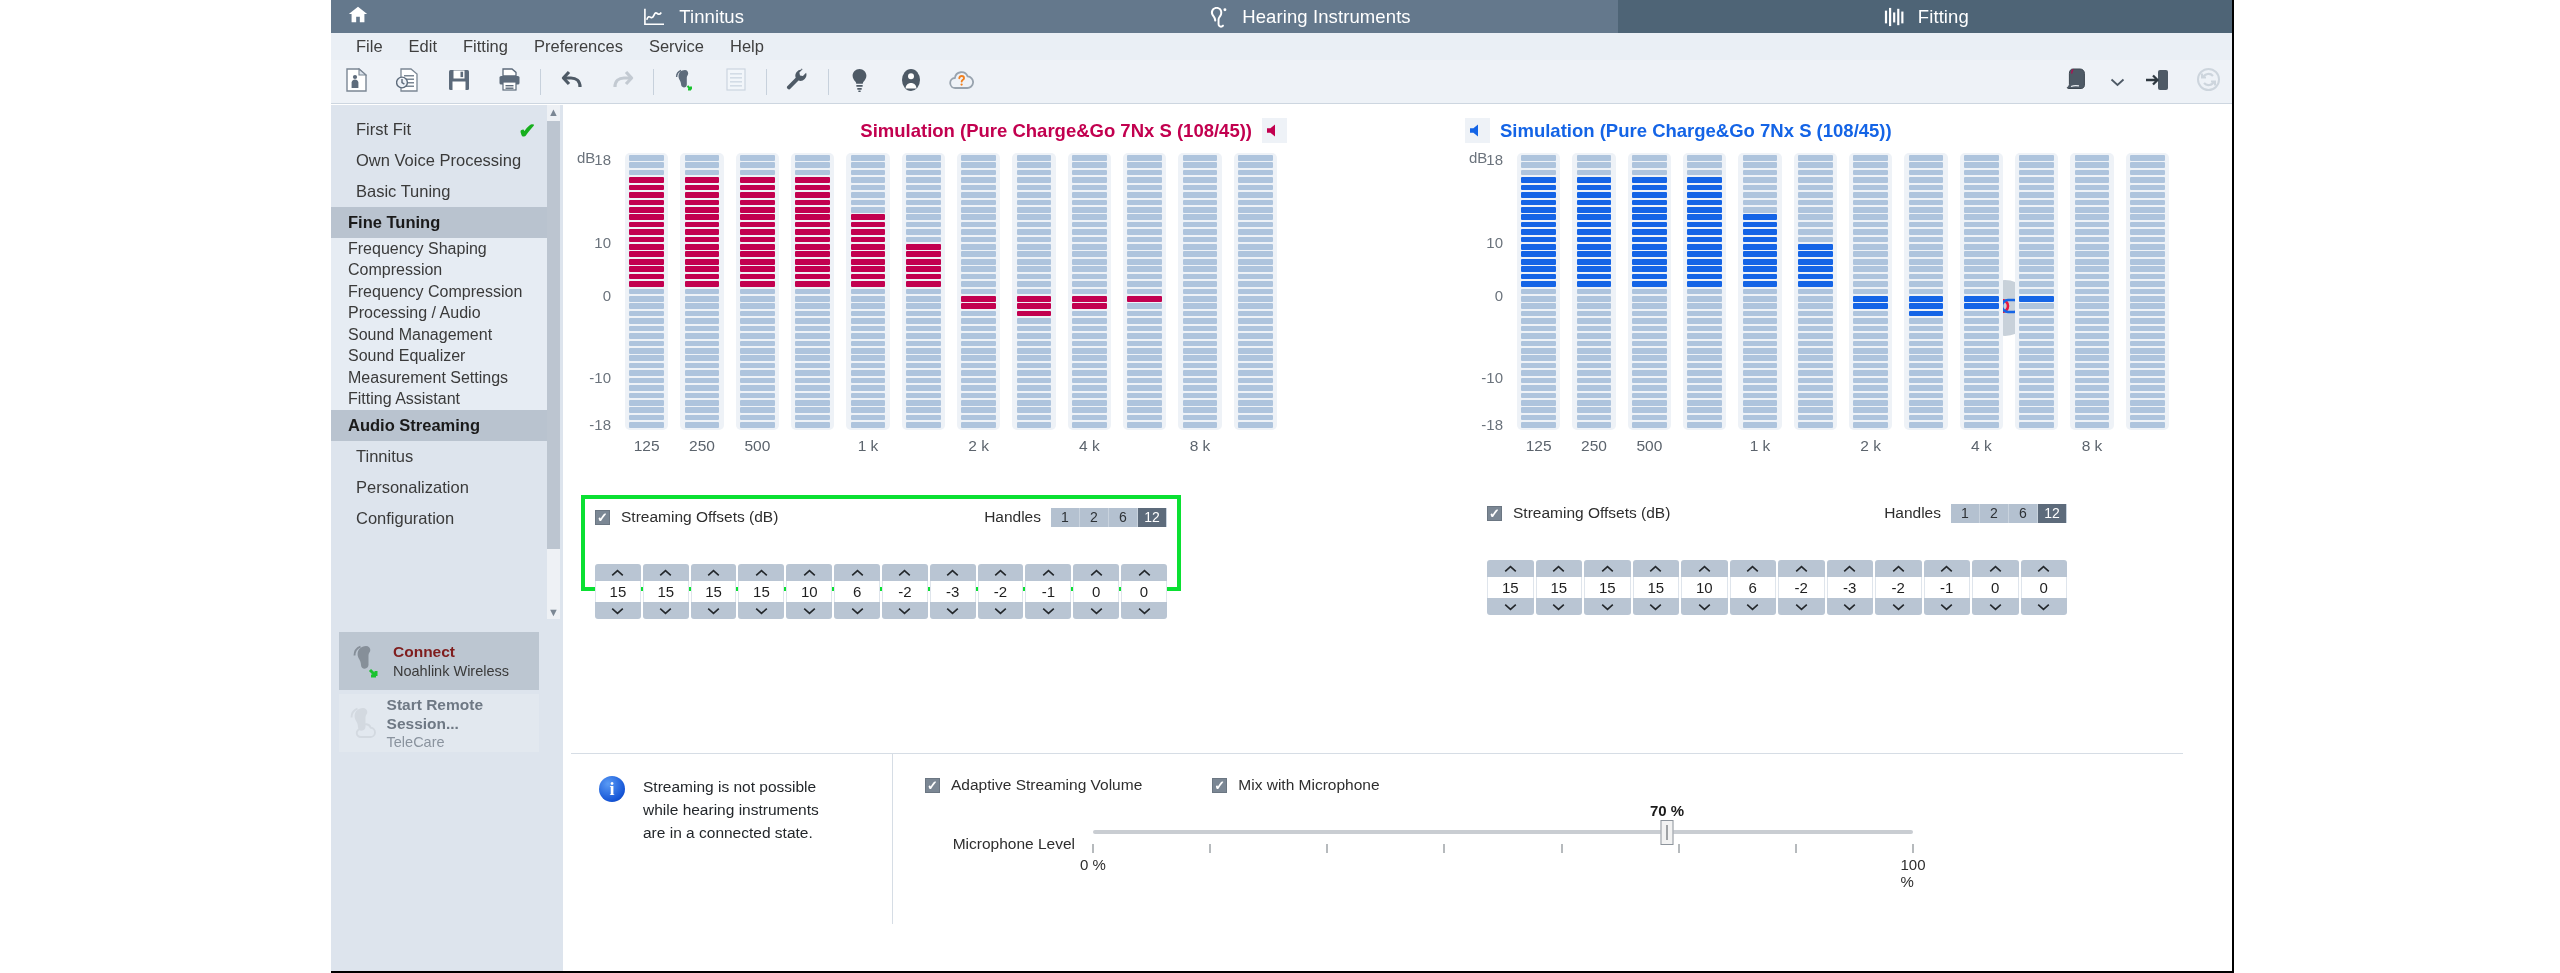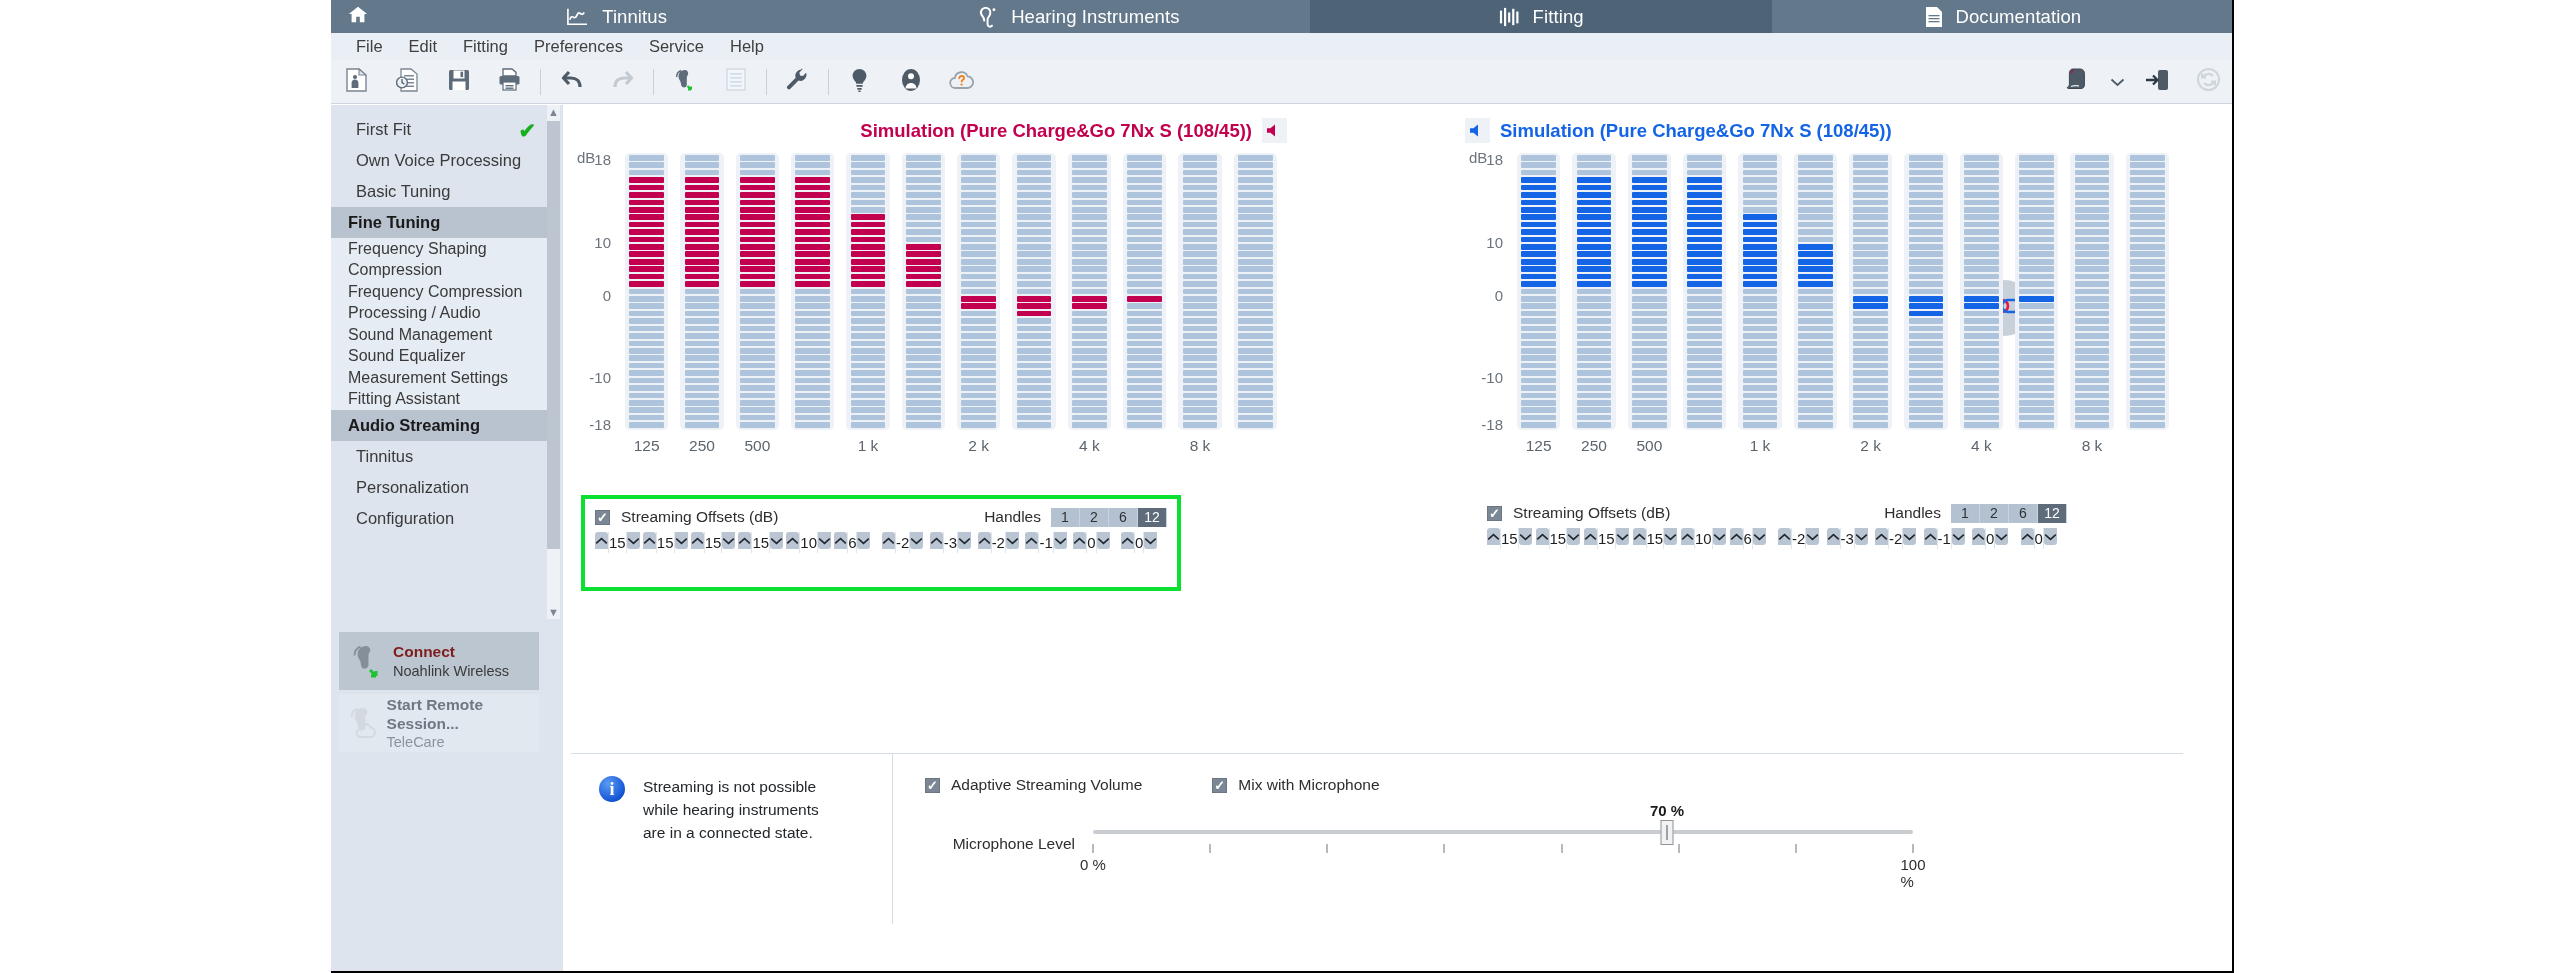--- a/index.html
+++ b/index.html
@@ -209,21 +209,21 @@
   .handles-lbl { font-size: 15.5px; color: #2e2e2e; }
   .handles-seg { display: flex; }
   .hbtn {
     width: 29px; height: 19px; background: #b4c1d0; color: #2e3236;
     font-size: 14px; display: flex; align-items: center; justify-content: center;
     cursor: pointer; border-right: 1px solid #c9d3de;
   }
   .hbtn.active { background: #5d6b7b; color: #ffffff; }
   .steppers { display: flex; margin-top: 5px; gap: 2px; }
   .stepper {
-    flex: 1 1 0; display: flex; align-items: stretch;
+    flex: 1 1 0; display: flex; flex-direction: column; align-items: stretch; margin-top: 32px;
   }
   .st-btn {
     height: 17px; background: #b9c5d3; display: flex; align-items: center;
     justify-content: center; cursor: pointer; color: #23272b; font-size: 12px;
   }
   .st-btn.up { border-radius: 3px 3px 0 0; }
   .st-btn.dn { border-radius: 0 0 3px 3px; }
   .st-val {
     height: 21px; background: #ffffff; display: flex; align-items: center;
     justify-content: center; font-size: 15px; color: #1f1f1f;
@@ -326,31 +326,20 @@
       <span class="ticon">
         <svg width="22" height="20" viewBox="0 0 24 22" fill="#ffffff">
               <rect x="2" y="4" width="2.4" height="14"></rect>
               <rect x="6.5" y="1" width="2.4" height="20"></rect>
               <rect x="11" y="6" width="2.4" height="11"></rect>
               <rect x="15.5" y="2" width="2.4" height="18"></rect>
               <rect x="20" y="5" width="2.4" height="13"></rect>
             </svg>
       </span>
       <span>Fitting</span>
-    </div>
-    <div class="tab">
-      <span class="ticon">
-        <svg width="18" height="22" viewBox="0 0 18 22" fill="#ffffff">
-              <path d="M1 1h11l5 5v15H1z"></path>
-              <rect x="3.5" y="9" width="11" height="1.3" fill="#64788c"></rect>
-              <rect x="3.5" y="12" width="11" height="1.3" fill="#64788c"></rect>
-              <rect x="3.5" y="15" width="11" height="1.3" fill="#64788c"></rect>
-            </svg>
-      </span>
-      <span>Documentation</span>
     </div>
   </div>
 
   <div class="menubar">
     <div class="menuitem">File</div>
     <div class="menuitem">Edit</div>
     <div class="menuitem">Fitting</div>
     <div class="menuitem">Preferences</div>
     <div class="menuitem">Service</div>
     <div class="menuitem">Help</div>

